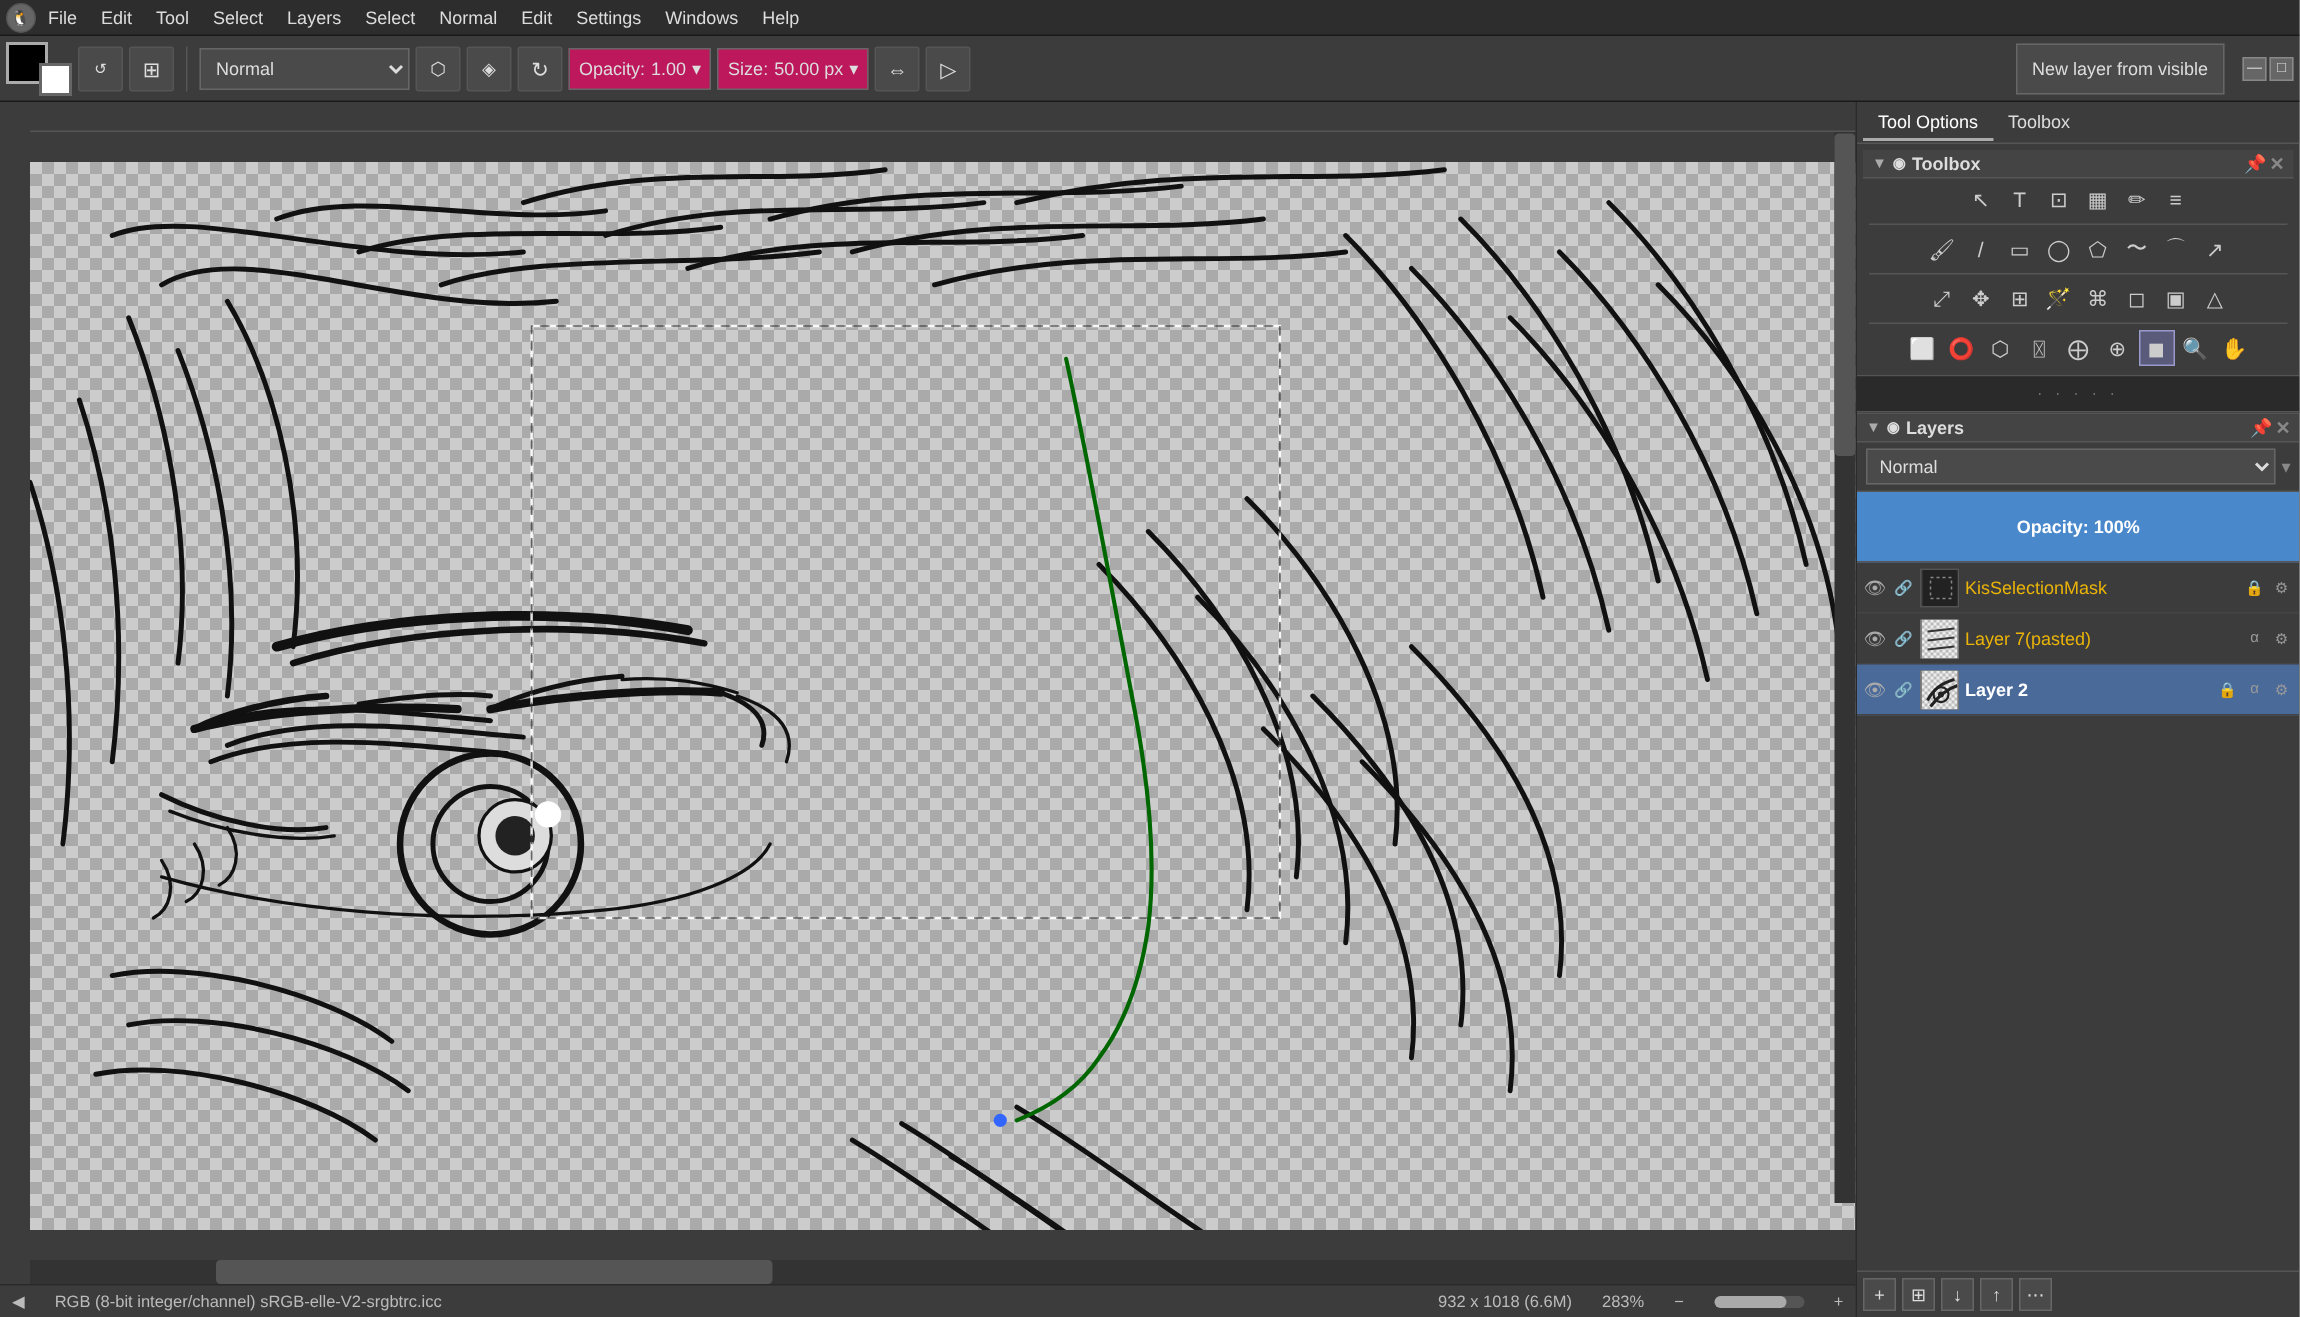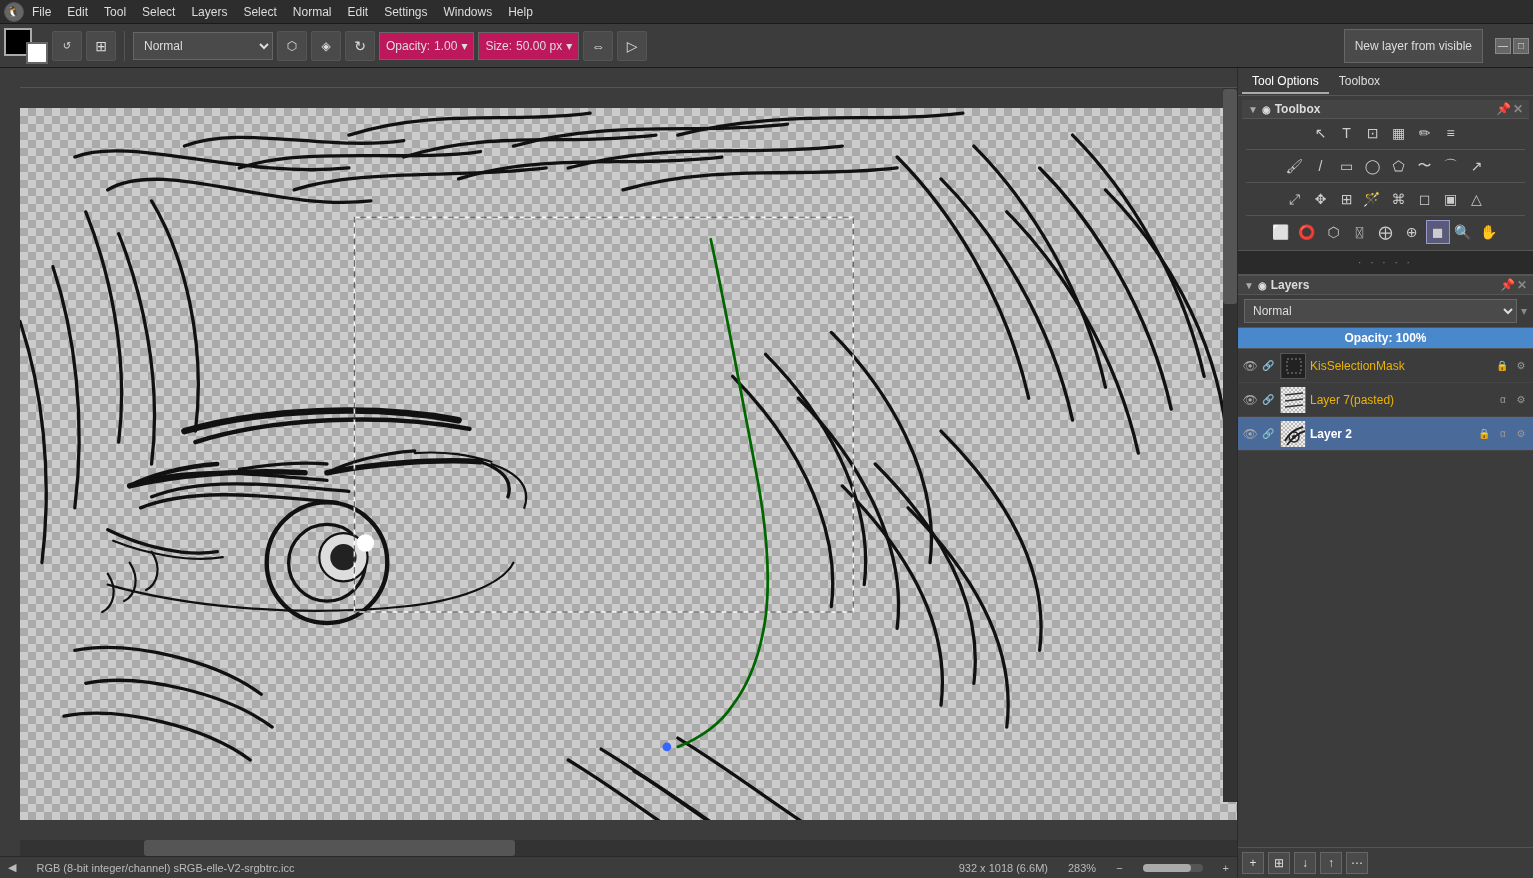--- a/index.html
+++ b/index.html
@@ -325,21 +325,21 @@
       background: #4a4a4a;
       border: 1px solid #666;
       color: #ddd;
       padding: 2px 4px;
       font-size: 12px;
       height: 24px;
     }
 
     .layers-opacity-row {
       background: #4a88cc;
-      padding: 3px 8px;
+      padding: 16px 8px;
       display: flex;
       align-items: center;
       font-size: 12px;
       color: #fff;
       border-bottom: 1px solid #555;
     }
 
     .layers-list {
       flex: 1;
       overflow-y: auto;

